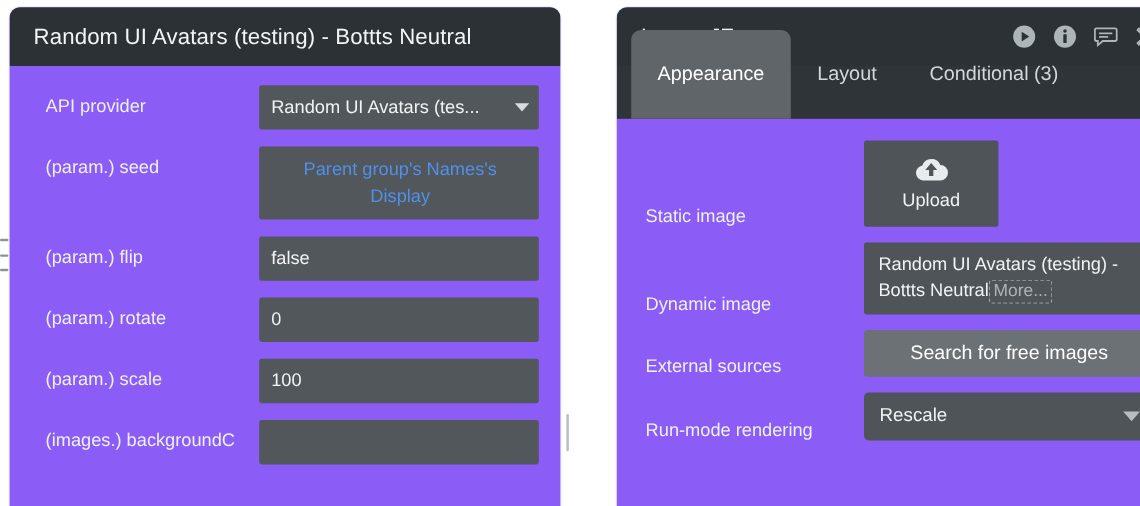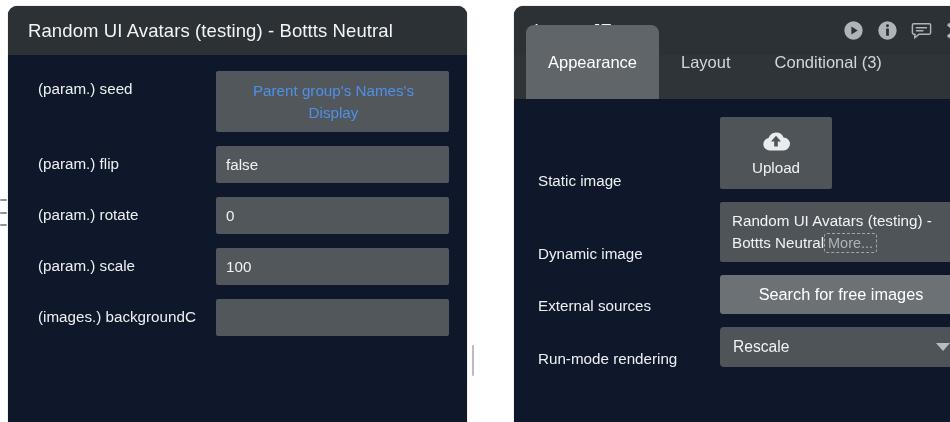--- a/index.html
+++ b/index.html
@@ -13,21 +13,21 @@
     position: relative;
     overflow: hidden;
     font-family: "Liberation Sans", sans-serif;
     -webkit-font-smoothing: antialiased;
   }
 
   
   .panel {
     position: absolute;
     top: 6px;
-    background: #0f172a;
+    background: #8b5cf6;
     border-radius: 9px 9px 0 0;
     overflow: hidden;
     box-shadow: 0 0 0 1px rgba(0,0,0,0.06);
   }
   .panel-header {
     background: #2b3134;
     height: 49px;
     display: flex;
     align-items: center;
     padding: 0 14px 0 20px;
@@ -278,20 +278,27 @@
 </style>
 </head>
 <body>
 
 <div class="panel" id="left-panel">
   <div class="panel-header">
     <div class="panel-title">Random UI Avatars (testing) - Bottts Neutral</div>
   </div>
   <div class="form-body">
 
+    <div class="form-row">
+      <div class="form-label">API provider</div>
+      <div class="field dropdown">
+        <span class="field-text">Random UI Avatars (tes...</span>
+        <span class="caret"></span>
+      </div>
+    </div>
 
     <div class="form-row">
       <div class="form-label">(param.) seed</div>
       <div class="field tall">
         <span class="dyn-ref">Parent group's Names's Display</span>
       </div>
     </div>
 
     <div class="form-row">
       <div class="form-label">(param.) flip</div>

